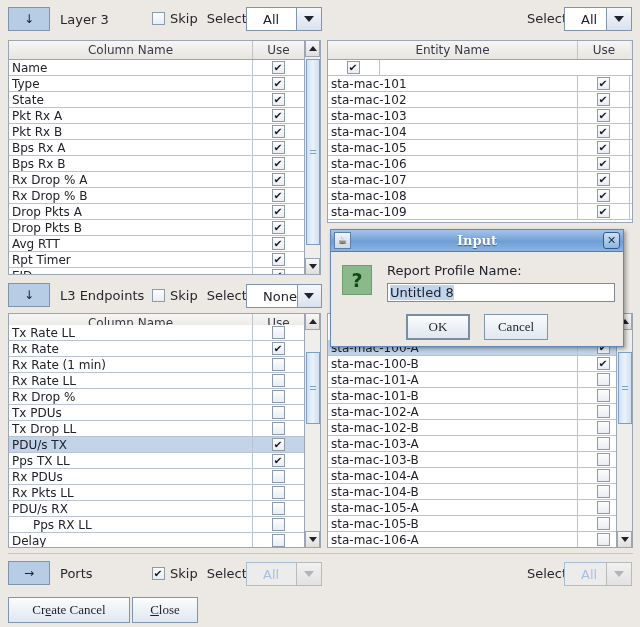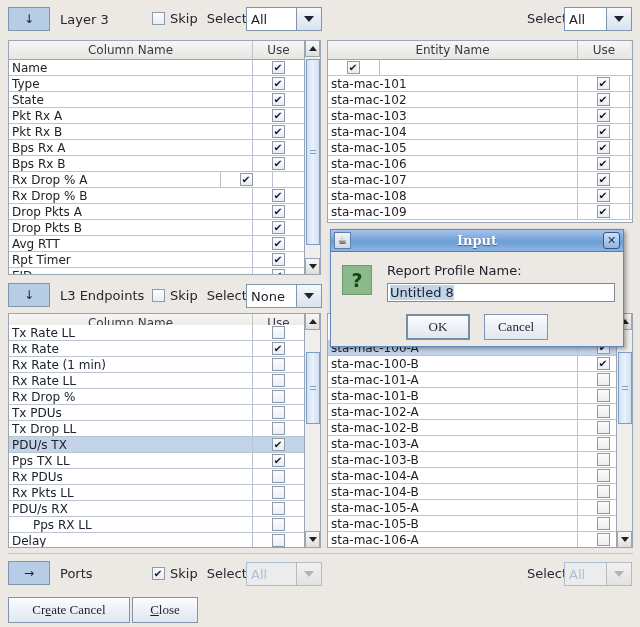--- a/index.html
+++ b/index.html
@@ -33,21 +33,21 @@
     cursor: pointer; flex: none;
   }
   .chk.checked::after { content: "\2714"; font-size: 10px; transform: scaleX(1.1); }
 
   .combo {
     display: flex; height: 24px; width: 76px; cursor: pointer;
   }
   .combo .field {
     flex: 1; background: #ffffff;
     border: 1px solid #7f95ad; border-right: none;
-    display: flex; align-items: center; padding-left: 4px;
+    display: flex; align-items: center; padding-left: 16px;
     font-size: 13px; color: #21212c;
   }
   .combo .btn {
     width: 26px; background: linear-gradient(180deg,#f6f8fb,#d8e2ee);
     border: 1px solid #7f95ad;
     display: flex; align-items: center; justify-content: center;
   }
   .combo .btn .caret {
     width: 0; height: 0;
     border-left: 5px solid transparent; border-right: 5px solid transparent;
@@ -251,21 +251,21 @@
           <div class="c-pad" style="width: 1px;"></div>
         </div>
         <div class="row">
           <div class="c-name" style="width: 244px;">Bps Rx B</div>
           <div class="c-use" style="width: 52px;">
             <span class="chk checked"></span>
           </div>
           <div class="c-pad" style="width: 1px;"></div>
         </div>
         <div class="row">
-          <div class="c-name" style="width: 212px;">Rx Drop % A</div>
+          <div class="c-name" style="width: 244px;">Rx Drop % A</div>
           <div class="c-use" style="width: 52px;">
             <span class="chk checked"></span>
           </div>
           <div class="c-pad" style="width: 1px;"></div>
         </div>
         <div class="row">
           <div class="c-name" style="width: 244px;">Rx Drop % B</div>
           <div class="c-use" style="width: 52px;">
             <span class="chk checked"></span>
           </div>

